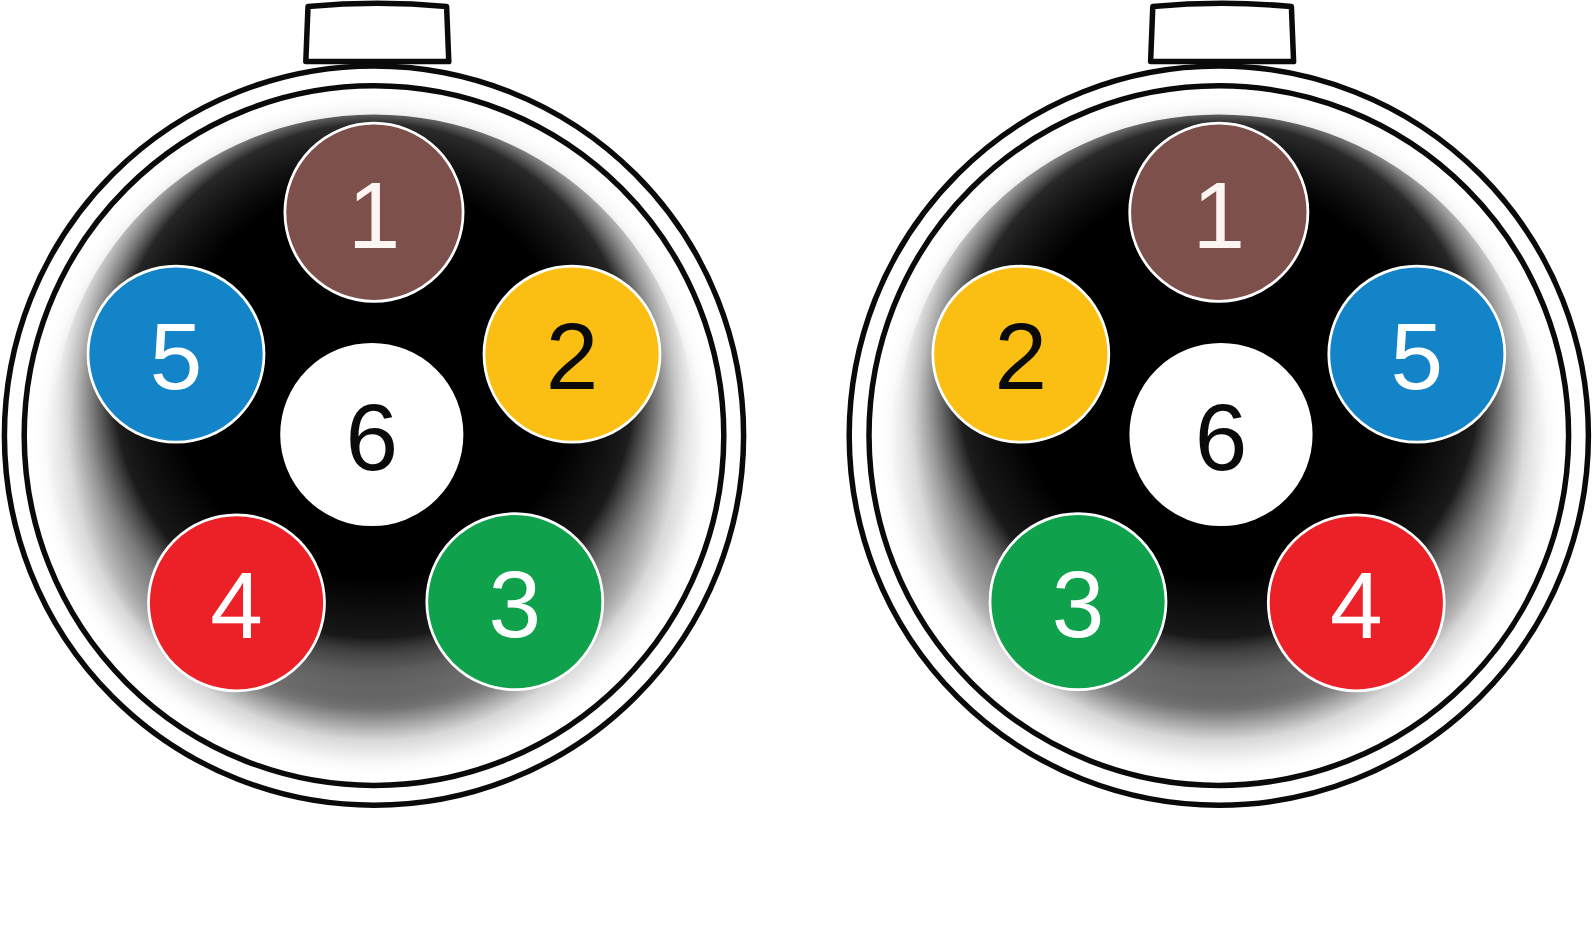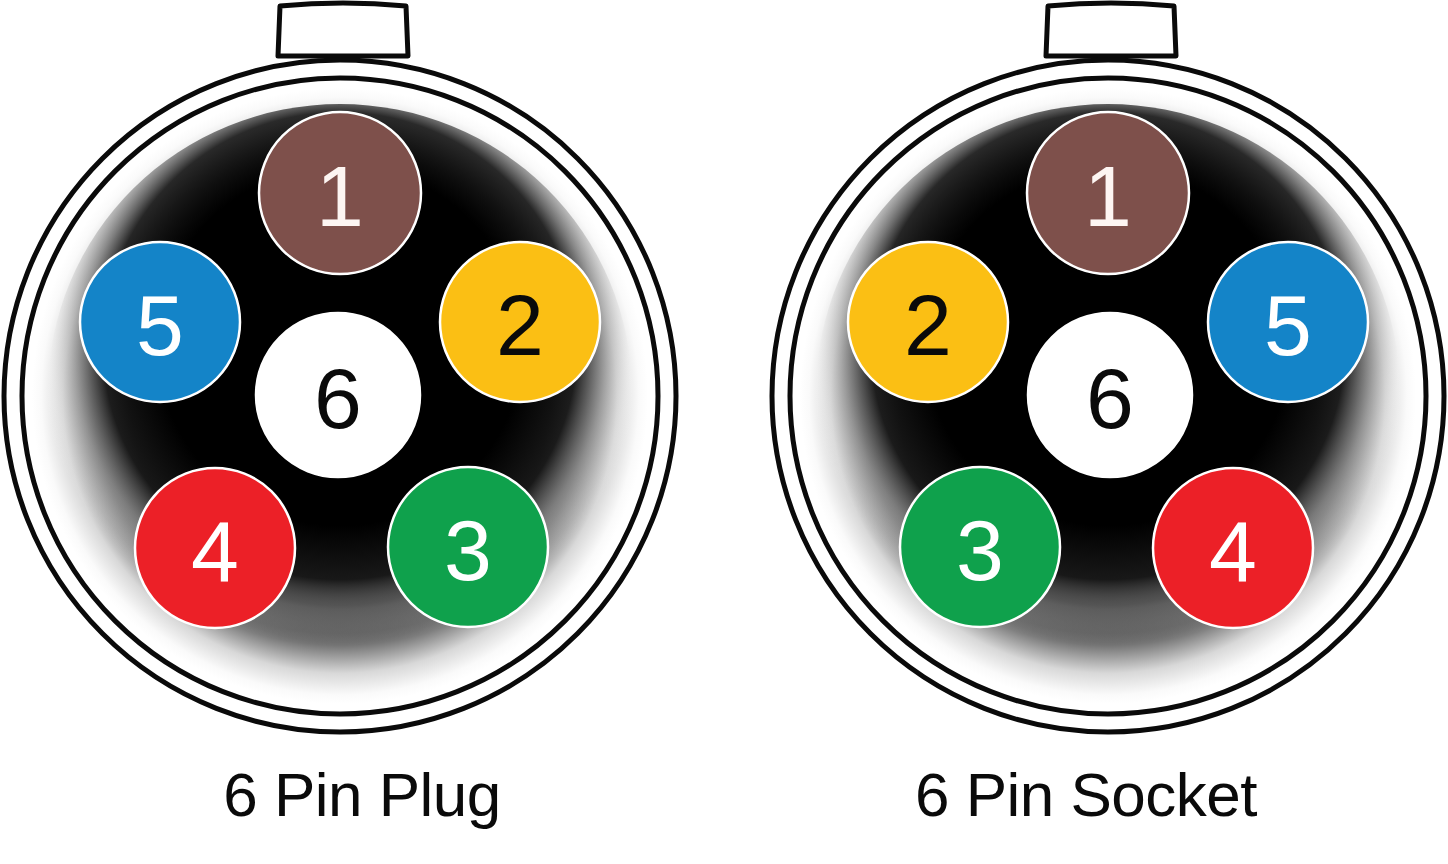--- a/index.html
+++ b/index.html
@@ -112,21 +112,20 @@
         <g>
           <circle class="pin-circle" cx="160" cy="322" r="80" fill="#1484c8" stroke="#ffffff" stroke-width="2.5"></circle>
           <text class="pin-number" x="160" y="325" fill="#ffffff">5</text>
         </g>
         <g>
           <circle class="pin-circle" cx="338" cy="395" r="82" fill="#ffffff" stroke="#ffffff" stroke-width="2.5"></circle>
           <text class="pin-number" x="338" y="398" fill="#0a0a0a">6</text>
         </g>
       </g>
     </svg>
-    <div class="caption">6 Pin Plug</div>
   </div>
 
   <div class="connector-figure" id="socket-figure">
     <svg class="connector-svg" viewBox="0 0 724 760" xmlns="http://www.w3.org/2000/svg">
       <defs>
         <radialGradient id="socket-bore" cx="50%" cy="50%" r="50%">
           <stop offset="0%" stop-color="#000000"></stop>
           <stop offset="55%" stop-color="#000000"></stop>
           <stop offset="68%" stop-color="#050505"></stop>
           <stop offset="80%" stop-color="#6a6a6a"></stop>
@@ -172,16 +171,15 @@
         <g>
           <circle class="pin-circle" cx="564" cy="322" r="80" fill="#1484c8" stroke="#ffffff" stroke-width="2.5"></circle>
           <text class="pin-number" x="564" y="325" fill="#ffffff">5</text>
         </g>
         <g>
           <circle class="pin-circle" cx="386" cy="395" r="82" fill="#ffffff" stroke="#ffffff" stroke-width="2.5"></circle>
           <text class="pin-number" x="386" y="398" fill="#0a0a0a">6</text>
         </g>
       </g>
     </svg>
-    <div class="caption">6 Pin Socket</div>
   </div>
 
 </div>
 
 </body></html>

